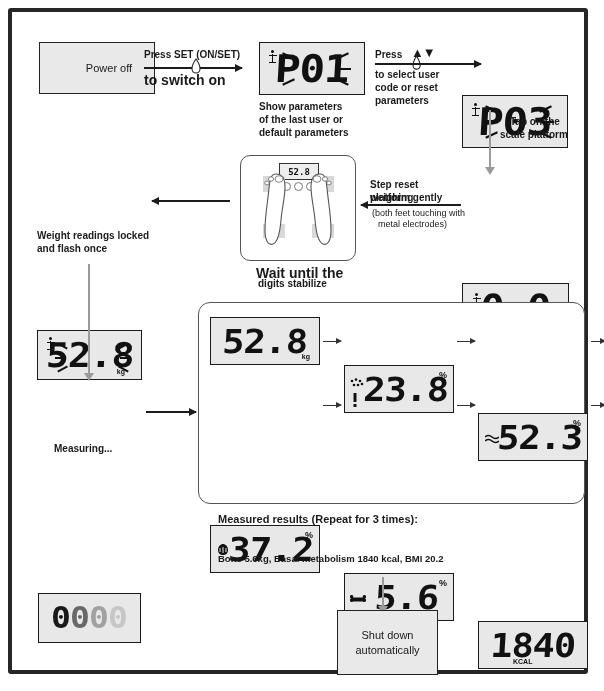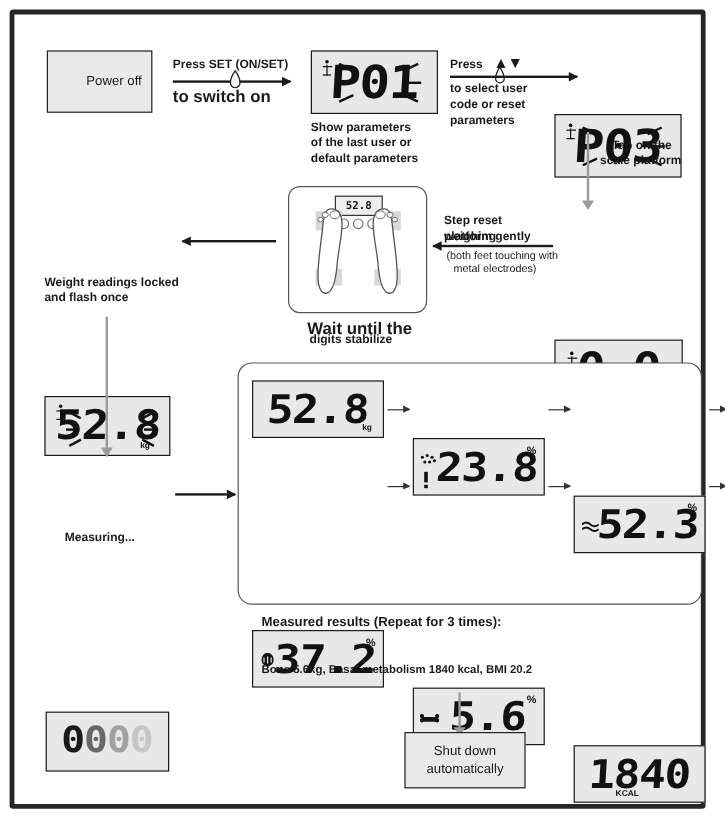--- a/index.html
+++ b/index.html
@@ -106,21 +106,21 @@
   .zero{
     font-family:"DejaVu Sans Mono",monospace;font-weight:bold;font-size:30px;
     transform:scaleX(1.1);display:inline-block;line-height:1;
   }
 </style>
 </head>
 <body>
 
 <div class="frame">
 
-  <div class="plainbox abs" style="left:27px;top:30px;width:88px;height:52px;padding-left:24px;">
+  <div class="plainbox abs" style="left:27px;top:30px;width:116px;height:52px;padding-left:24px;">
     <span>Power off</span>
   </div>
 
   <div class="cap abs" style="left:132px;top:36px;width:108px;font-weight:bold;font-size:10px;">Press SET (ON/SET)</div>
   <div class="arrow-h abs" style="left:132px;top:55px;width:98px;"></div>
 
   <svg class="abs" style="left:177px;top:45px;" width="14" height="18" viewBox="0 0 14 18">
     <path d="M7 2 C4 6 3 9 3 12 a4 4 0 0 0 8 0 C11 9 10 6 7 2 Z" fill="#fff" stroke="#222" stroke-width="1.1"></path>
   </svg>
   <div class="cap abs" style="left:132px;top:59px;width:108px;font-weight:bold;font-size:14px;">to switch on</div>
@@ -331,18 +331,18 @@
     </div>
     <div class="arrow-s abs" style="left:392px;top:102px;width:14px;"></div>
 
   </div>
 
   <div class="cap abs" style="left:206px;top:500px;font-size:11px;font-weight:bold;">Measured results (Repeat for 3 times):</div>
   <div class="cap abs" style="left:206px;top:541px;width:360px;font-size:9.5px;font-weight:bold;">Bone 5.6kg, Basal metabolism 1840 kcal, BMI 20.2</div>
 
   <div class="arrow-v abs" style="left:370px;top:565px;height:30px;"></div>
 
-  <div class="plainbox abs" style="left:325px;top:598px;width:101px;height:47px;flex-direction:column;">
+  <div class="plainbox abs" style="left:325px;top:598px;width:101px;height:65px;flex-direction:column;">
     <span>Shut down</span>
     <span>automatically</span>
   </div>
 
 </div>
 
 </body></html>

